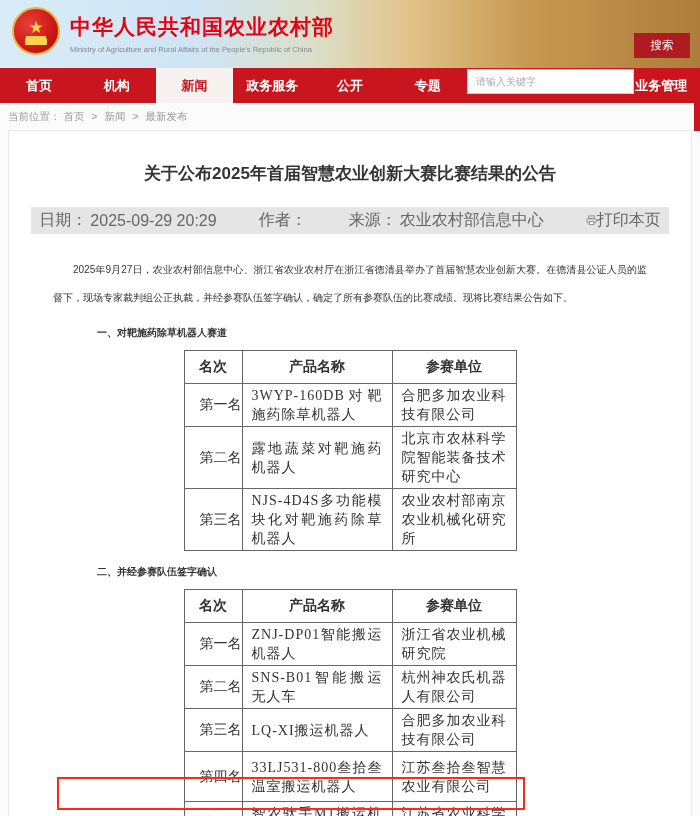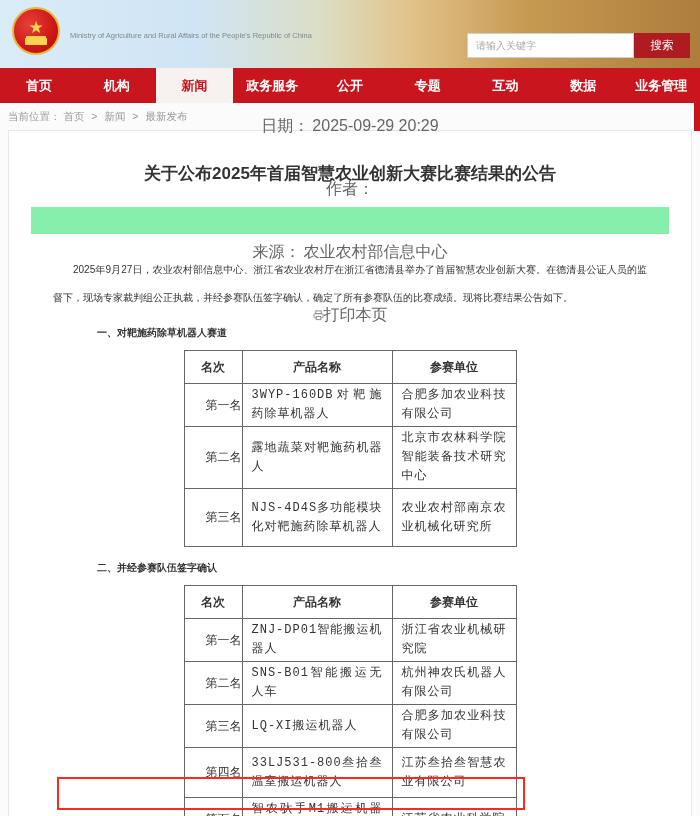--- a/index.html
+++ b/index.html
@@ -17,53 +17,53 @@
     color:#ffd34d; font-size:17px; line-height:1; }
   .emblem .gate { position:absolute; left:50%; bottom:8px; transform:translateX(-50%);
     width:22px; height:7px; background:#ffd34d; border-radius:1px;
     box-shadow:0 -3px 0 -1px #ffd34d; }
   .ministry { margin-left:10px; padding-top:4px; }
   .ministry h1 { color:#e60012; font-size:21px; letter-spacing:1px; font-weight:bold;
     font-family:"Liberation Serif", serif; white-space:nowrap; }
   .ministry p { color:#80898f; font-size:7.5px; margin-top:4px; white-space:nowrap; }
   .search { position:absolute; right:10px; top:33px; display:flex; }
   .search input { width:167px; height:25px; border:1px solid #cfcfcf; background:#fff;
-    font-size:10px; padding:0 8px; color:#333; outline:none; }
+    font-size:10px; padding:0 8px; color:#333; outline:none;margin-top:36px; }
   .search input::placeholder { color:#aaa; }
   .search button { width:56px; height:25px; background:#ae1c22; color:#fff; border:none;
     font-size:11.5px; cursor:pointer; }
 
   
   .nav { height:35px; background:#c9151e; display:flex; }
   .nav a { flex:1; display:flex; align-items:center; justify-content:center;
     color:#fff; font-size:13px; font-weight:bold; text-decoration:none; cursor:pointer; }
   .nav a.active { background:#f7f1ef; color:#c9151e; }
   .red-strip { position:absolute; right:0; top:103px; width:6px; height:28px; background:#c9151e; }
 
   
   .breadcrumb { height:27px; line-height:27px; padding-left:8px; font-size:10.5px; color:#999; }
   .breadcrumb a { color:#999; text-decoration:none; cursor:pointer; }
   .breadcrumb .sep { margin:0 4px; }
 
   
   .card { margin:0 8px; background:#fff; border:1px solid #e8e8e8; height:700px; position:relative; }
   .article-title { text-align:center; margin-top:30px; font-size:17px; font-weight:bold;
     color:#333; line-height:26px; }
-  .meta-bar { margin:20px 22px 0; height:27px; background:#86efac; display:flex;
-    align-items:center; justify-content:center; gap:42px; font-size:16px; color:#666;flex-direction:column; }
+  .meta-bar { margin:20px 22px 0; height:27px; background:#e5e5e5; display:flex;
+    align-items:center; justify-content:center; gap:42px; font-size:16px; color:#666; }
   .meta-item { display:flex; align-items:center; gap:3px; white-space:nowrap; }
   .print-btn { display:flex; align-items:center; gap:0; cursor:pointer; color:#666;text-align:right; }
   .print-btn svg { display:block; }
   .paragraph { margin:22px 44px 0; font-size:10px; color:#333; line-height:28px;
     text-indent:2em; text-align:justify; }
   .section-heading { margin:14px 0 0 88px; font-size:10px; font-weight:bold; color:#333; }
 
   
   table { border-collapse:collapse; margin:10px auto 4px; table-layout:fixed; width:332px;
-    font-family:Liberation Mono, monospace; font-size:12px; color:#333; }
+    font-family:Liberation Serif, serif; font-size:14px; color:#333; }
   th, td { border:1px solid #666; }
   col.rank { width:58px; } col.prod { width:150px; } col.unit { width:124px; }
   th { font-weight:bold; text-align:center; }
   td.c-rank { text-align:right; }
   td.c-prod, td.c-unit { text-align:justify; padding:2px 9px; line-height:19px; letter-spacing:1px; }
   #table-1 tr:nth-child(1){height:33px;} #table-1 tr:nth-child(2){height:42px;}
   #table-1 tr:nth-child(3){height:52px;} #table-1 tr:nth-child(4){height:58px;}
   #table-2 tr:nth-child(1){height:33px;} #table-2 tr:nth-child(2){height:43px;}
   #table-2 tr:nth-child(3){height:42px;} #table-2 tr:nth-child(4){height:42px;}
   #table-2 tr:nth-child(5){height:50px;} #table-2 tr:nth-child(6){height:33px;}
@@ -75,20 +75,21 @@
 </head>
 <body>
 
 <div class="banner">
   <div class="logo-block">
     <div class="emblem">
       <span class="star">★</span>
       <span class="gate"></span>
     </div>
     <div class="ministry">
+      <h1>中华人民共和国农业农村部</h1>
       <p>Ministry of Agriculture and Rural Affairs of the People's Republic of China</p>
     </div>
   </div>
   <div class="search">
     <input type="text" placeholder="请输入关键字" style="">
     <button>搜索</button>
   </div>
 </div>
 
 <div class="nav">

